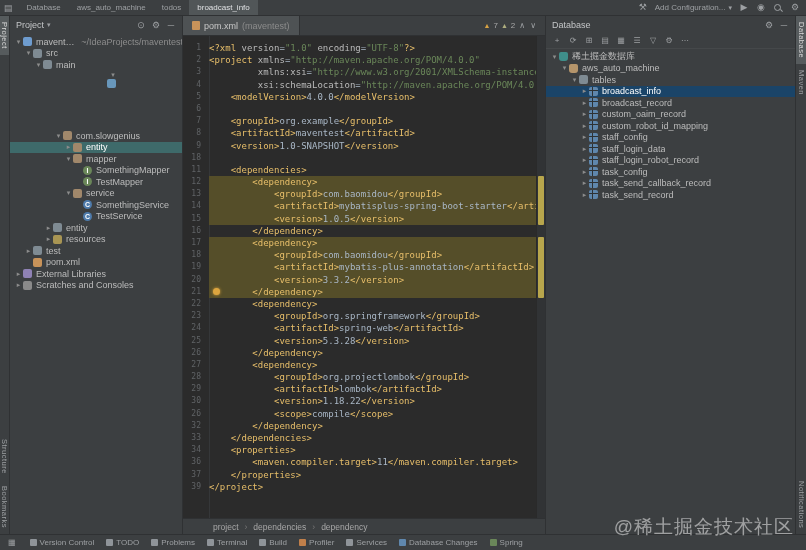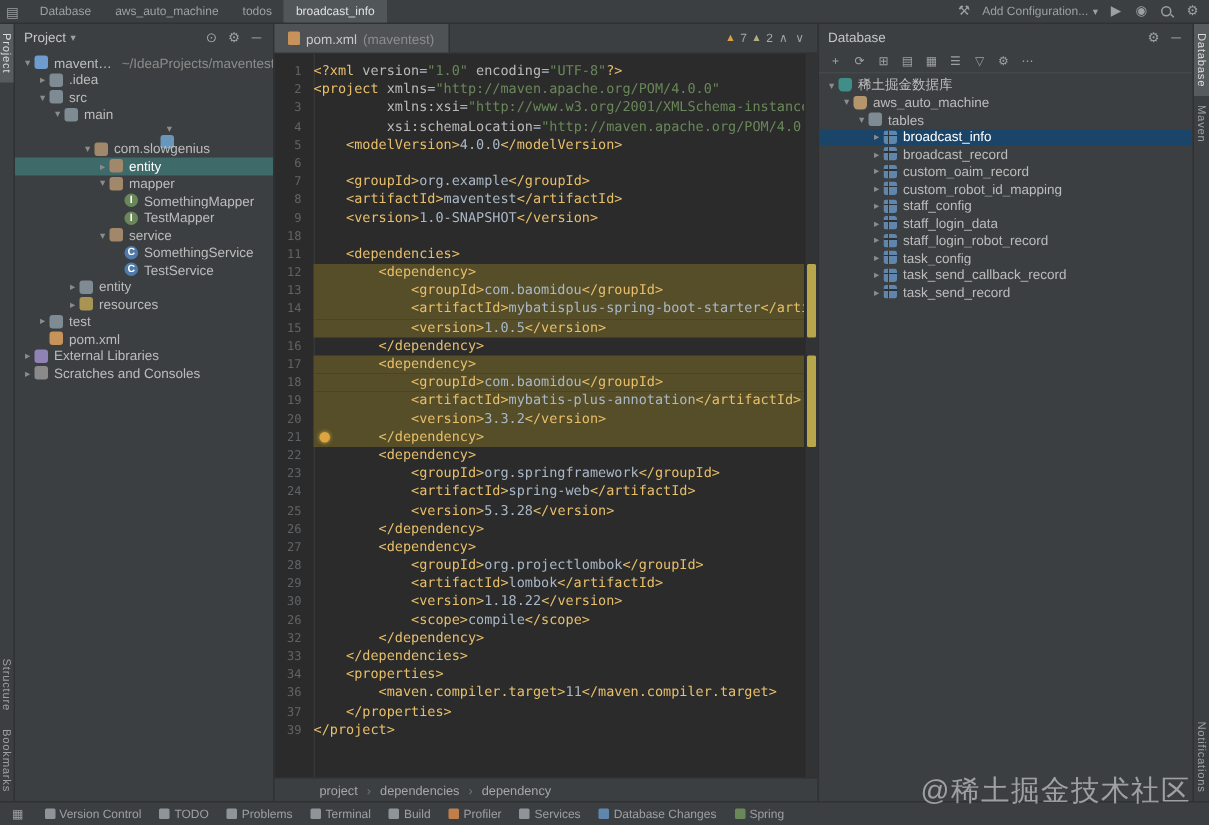--- a/index.html
+++ b/index.html
@@ -158,40 +158,35 @@
           </span>
       </div>
       <div class="tree" id="project-tree">
           <div class="trow" style="padding-left: 4px;">
             <span class="chev">▾</span>
             <span class="ticon i-module"></span>
             <span class="tlabel">maventest</span>
             <span class="thint">~/IdeaProjects/maventest</span>
           </div>
           <div class="trow" style="padding-left: 14px;">
-            <span class="chev">▸</span>
-            <span class="ticon i-folder"></span>
-            <span class="tlabel">.idea</span>
-          </div>
-          <div class="trow" style="padding-left: 14px;">
             <span class="chev">▾</span>
             <span class="ticon i-folder"></span>
             <span class="tlabel">src</span>
           </div>
           <div class="trow" style="padding-left: 24px;">
             <span class="chev">▾</span>
             <span class="ticon i-folder"></span>
             <span class="tlabel">main</span>
           </div>
           <div class="trow" style="padding-left: 34px; flex-direction: column;">
             <span class="chev">▾</span>
             <span class="ticon i-srcroot"></span>
             <span class="tlabel">java</span>
           </div>
-          <div class="trow" style="padding-left: 44px;">
+          <div class="trow" style="padding-left: 44px; margin-top: 48px;">
             <span class="chev">▾</span>
             <span class="ticon i-package"></span>
             <span class="tlabel">com.slowgenius</span>
           </div>
           <div class="trow sel" style="padding-left: 54px;">
             <span class="chev">▸</span>
             <span class="ticon i-package"></span>
             <span class="tlabel">entity</span>
           </div>
           <div class="trow" style="padding-left: 54px;">

